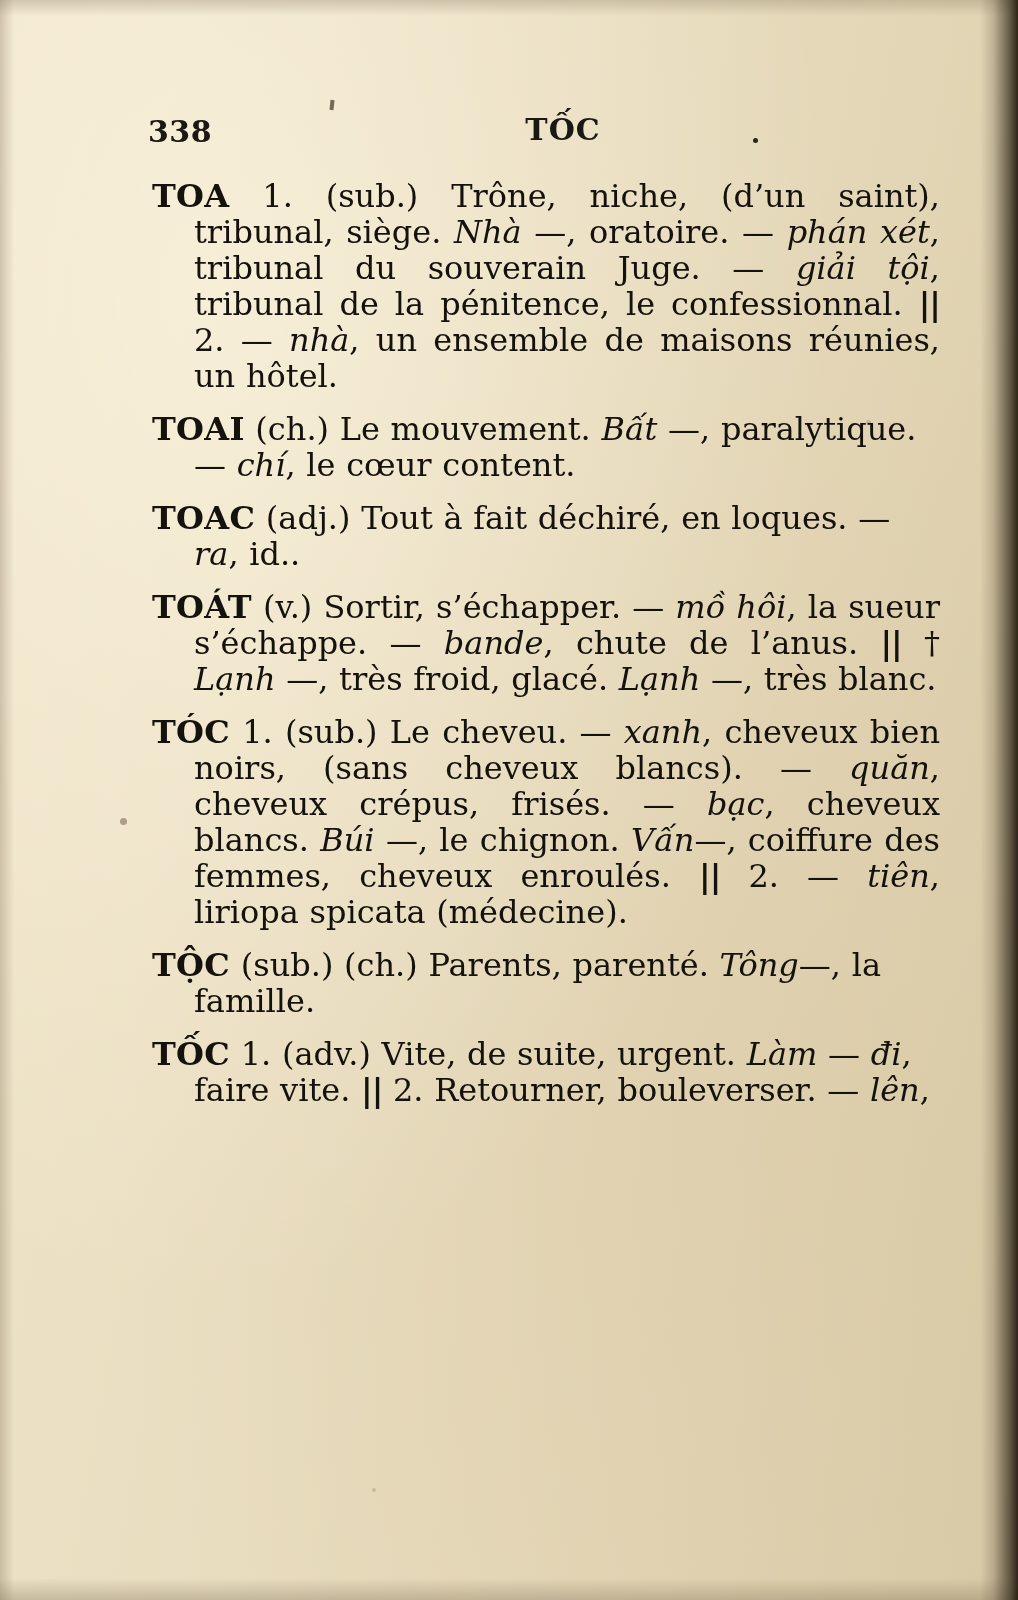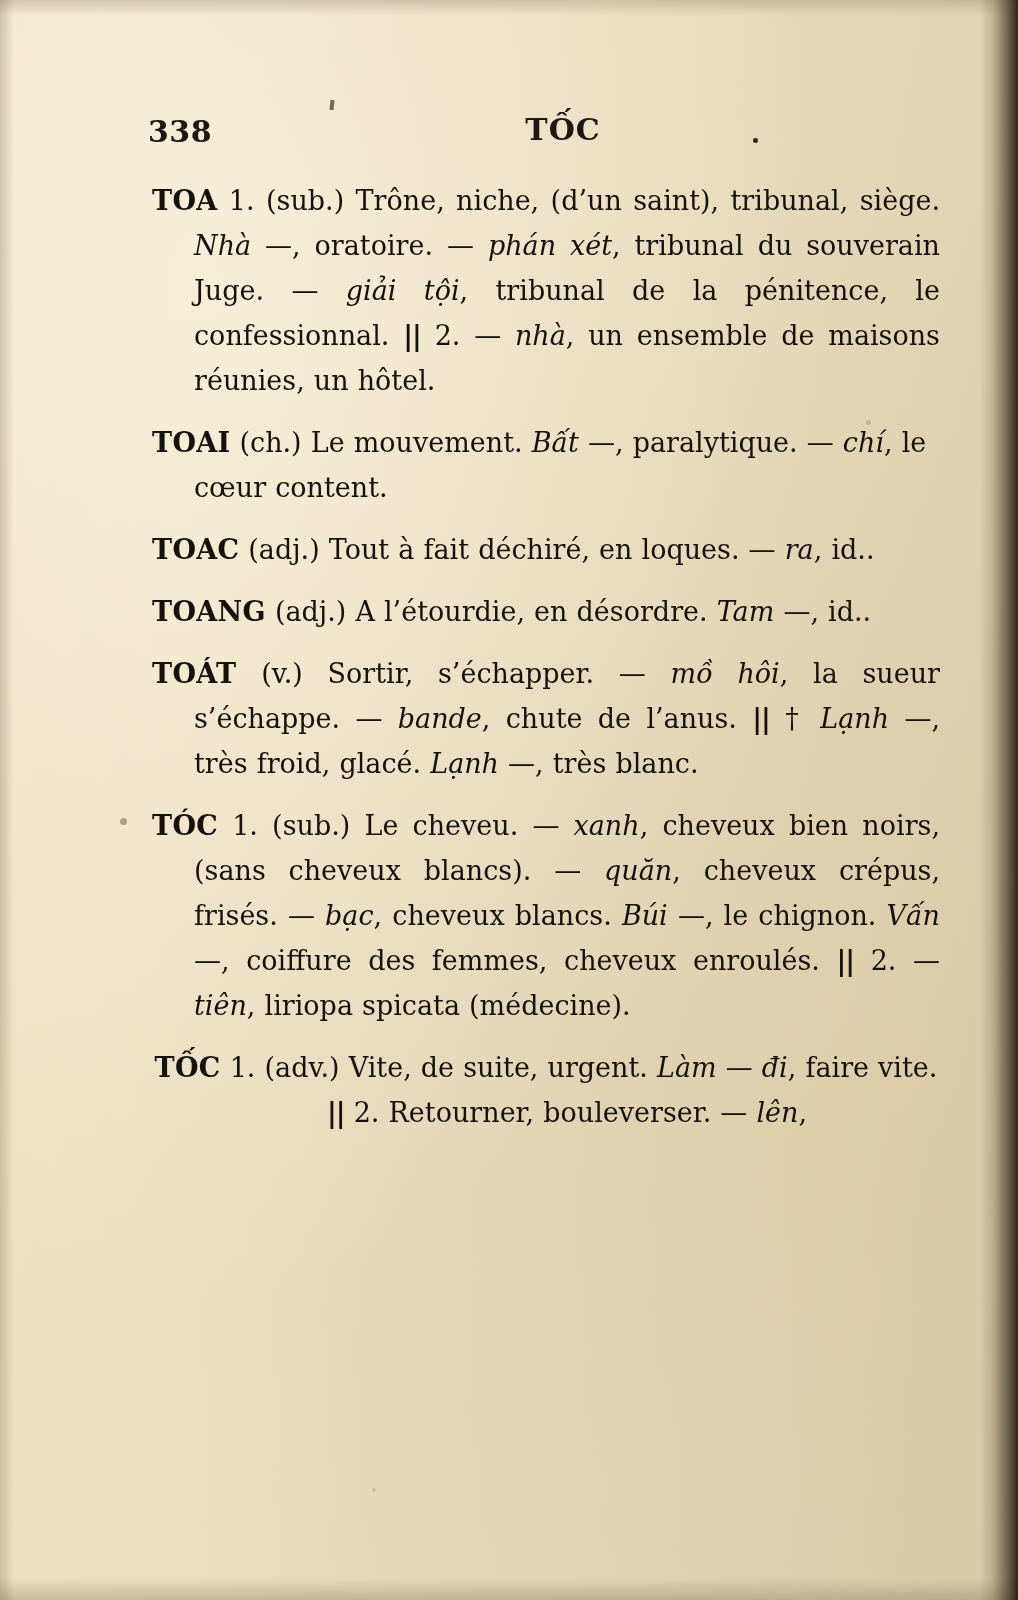--- a/index.html
+++ b/index.html
@@ -111,28 +111,28 @@
     position: absolute;
     top: 178px;
     left: 152px;
     width: 788px;
   }
   .entry {
     margin: 0 0 17px 0;
     padding-left: 42px;
     text-indent: -42px;
     font-family: "DejaVu Serif", serif;
-    font-size: 27px;
-    line-height: 45px;
+    font-size: 32px;
+    line-height: 36px;
     color: #15120d;
     text-align: justify;
     text-justify: inter-word;
     word-spacing: 0.5px;
   }
-  .entry:last-child { margin-bottom: 0; text-align: center; }
+  .entry:last-child { margin-bottom: 0; }
   .hw {
     font-family: "DejaVu Serif", serif;
     font-weight: bold;
     letter-spacing: 0.3px;
   }
   .it {
     font-style: italic;
   }
   .par {
     font-weight: bold;
@@ -160,19 +160,19 @@
   <div id="header">
     <div id="folio">338</div>
     <div id="running-head">TỐC</div>
     <div id="dot-right"></div>
   </div>
 
   <div id="column">
     <p class="entry"><span class="hw">TOA</span> 1. (sub.) Trône, niche, (d’un saint), tribunal, siège. <span class="it">Nhà</span> —, oratoire. — <span class="it">phán xét</span>, tribunal du souverain Juge. — <span class="it">giải tội</span>, tribunal de la pénitence, le confessionnal. <span class="par">||</span> 2. — <span class="it">nhà</span>, un ensemble de maisons réunies, un hôtel.</p>
     <p class="entry noj"><span class="hw">TOAI</span> (ch.) Le mouvement. <span class="it">Bất</span> —, paralytique. — <span class="it">chí</span>, le cœur content.</p>
     <p class="entry noj"><span class="hw">TOAC</span> (adj.) Tout à fait déchiré, en loques. — <span class="it">ra</span>, id..</p>
-    <p class="entry noj"><span class="hw">TOANG</span> (adj.) A l’étourdie, en désordre. <span class="it">Tam</span> —, id..</p>
     <p class="entry"><span class="hw">TOÁT</span> (v.) Sortir, s’échapper. — <span class="it">mồ hôi</span>, la sueur s’échappe. — <span class="it">bande</span>, chute de l’anus. <span class="par">||</span> † <span class="it">Lạnh</span> —, très froid, glacé. <span class="it">Lạnh</span> —, très blanc.</p>
     <p class="entry"><span class="hw">TÓC</span> 1. (sub.) Le cheveu. — <span class="it">xanh</span>, cheveux bien noirs, (sans cheveux blancs). — <span class="it">quăn</span>, cheveux crépus, frisés. — <span class="it">bạc</span>, cheveux blancs. <span class="it">Búi</span> —, le chignon. <span class="it">Vấn</span>—, coiffure des femmes, cheveux enroulés. <span class="par">||</span> 2. — <span class="it">tiên</span>, liriopa spicata (médecine).</p>
+    <p class="entry noj"><span class="hw">TỘC</span> (sub.) (ch.) Parents, parenté. <span class="it">Tông</span>—, la famille.</p>
     <p class="entry noj"><span class="hw">TỐC</span> 1. (adv.) Vite, de suite, urgent. <span class="it">Làm</span> — <span class="it">đi</span>, faire vite. <span class="par">||</span> 2. Retourner, bouleverser. — <span class="it">lên</span>,</p>
   </div>
 
 </div>
 
 </body></html>

